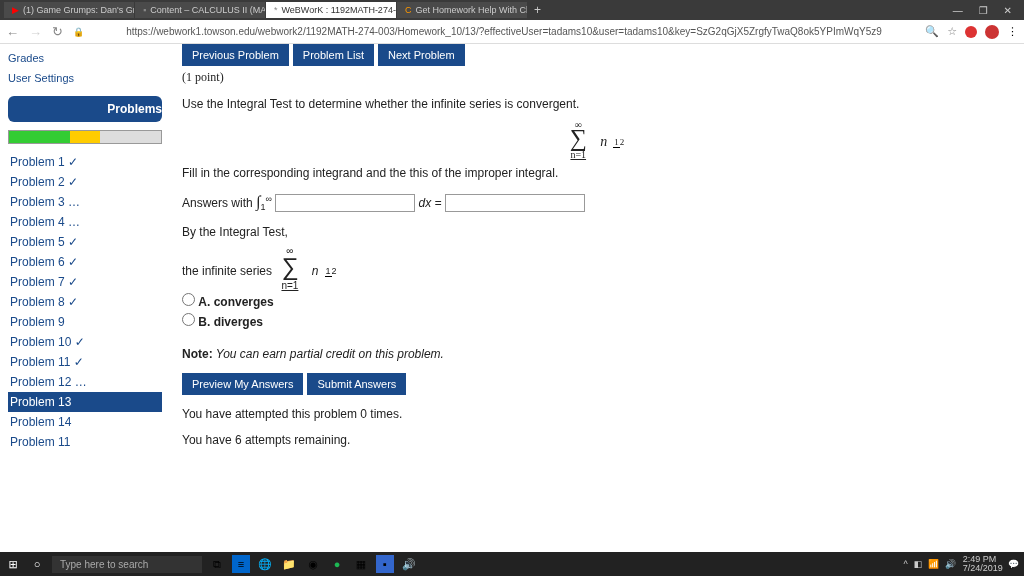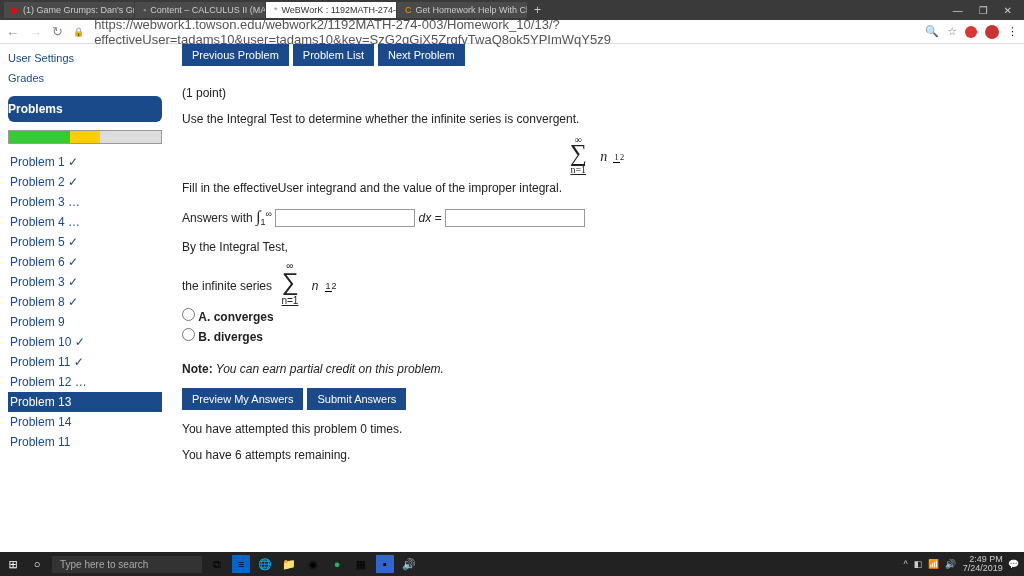--- a/index.html
+++ b/index.html
@@ -4,53 +4,53 @@
 <style>
 * { box-sizing: border-box; margin: 0; padding: 0; }
 body { font-family: Arial, sans-serif; font-size: 11px; background: #2a2a2a; width: 1024px; height: 576px; overflow: hidden; position: relative; }
 .titlebar { background: #3a3a3a; height: 20px; display: flex; align-items: center; padding: 0 4px; }
 .tab { background: #4a4a4a; color: #ccc; padding: 3px 8px; margin-right: 1px; font-size: 9px; display: flex; align-items: center; gap: 4px; max-width: 130px; white-space: nowrap; overflow: hidden; }
 .tab.active { background: #fff; color: #333; }
 .plus { color: #ccc; padding: 0 6px; font-size: 12px; }
 .winbtns { margin-left: auto; display: flex; gap: 16px; padding-right: 8px; color: #ccc; font-size: 10px; }
 .addrbar { background: #fff; height: 24px; display: flex; align-items: center; padding: 0 6px; gap: 10px; border-bottom: 1px solid #ddd; }
 .navbtn { color: #888; font-size: 13px; }
-.url { flex: 1; font-size: 13px; color: #555; }
+.url { flex: 1; font-size: 10px; color: #555; margin-left: 32px; }
 .addricons { display: flex; gap: 8px; align-items: center; }
 .content { background: #fff; height: 512px; display: flex; }
 .sidebar { width: 170px; padding: 4px 8px; }
 .navlink { color: #1a4a8a; padding: 4px 0; cursor: pointer; font-size: 11px; }
-.problems-hdr { background: #1a4a8a; color: #fff; padding: 6px 0; text-align: left; border-radius: 6px; margin: 8px 0; font-weight: bold; font-size: 12px; }
+.problems-hdr { background: #1a4a8a; color: #fff; padding: 6px 0; text-align: right; border-radius: 6px; margin: 8px 0; font-weight: bold; font-size: 12px; }
 .progress { display: flex; height: 14px; border: 1px solid #999; margin-bottom: 8px; }
 .pbar { flex: 1; }
 .green { background: #3c3; }
 .yellow { background: #fc0; }
 .gray { background: #ddd; }
 .plist a { display: block; color: #1a4a8a; padding: 3px 2px; font-size: 12px; text-decoration: none; }
 .plist a.dots { color: #1a4a8a; }
 .plist a.current { background: #1a4a8a; color: #fff; }
 .main { flex: 1; padding: 0 12px; font-size: 12px; color: #222; }
 .topbtns { display: flex; gap: 4px; }
 .btn { background: #1a4a8a; color: #fff; padding: 5px 10px; border: none; font-size: 11px; cursor: pointer; }
-.points { margin: 20px 0 10px; }
+.points { margin: 4px 0 10px; font-family: Liberation Serif, serif; }
 .body-text { margin: 8px 0; line-height: 1.5; }
 .formula { text-align: center; margin: 12px 0; font-family: 'Times New Roman', serif; font-size: 14px; }
 .sum { display: inline-block; position: relative; }
 .sigma { font-size: 24px; }
 .supsc { position: absolute; top: -6px; left: 50%; transform: translateX(-50%); font-size: 10px; }
 .subsc { position: absolute; bottom: -8px; left: 50%; transform: translateX(-50%); font-size: 10px; text-decoration: underline; }
 .frac { display: inline-block; text-align: center; vertical-align: middle; font-size: 9px; line-height: 1; margin-left: 6px; }
 .frac .num { border-bottom: 1px solid #000; padding: 0 1px; }
 .inp { border: 1px solid #999; height: 18px; width: 140px; padding: 0 3px; }
 .radio-row { margin: 4px 0; }
 .note { margin: 18px 0 12px; }
 .taskbar { position: absolute; bottom: 0; left: 0; right: 0; height: 24px; background: #222; display: flex; align-items: center; padding: 0 4px; gap: 6px; }
 .search { background: #333; color: #aaa; padding: 3px 8px; font-size: 10px; width: 150px; }
 .tray { margin-left: auto; display: flex; gap: 6px; align-items: center; color: #ccc; font-size: 9px; }
-.clock { text-align: right; line-height: 1; }
+.clock { line-height: 1; }
 .tbicon { width: 18px; height: 18px; display: flex; align-items: center; justify-content: center; font-size: 11px; }
 .lock { font-size: 9px; color: #777; }
 .redc { width: 12px; height: 12px; background: #d33; border-radius: 50%; display: inline-block; }
 .avatar { width: 14px; height: 14px; background: #c33; border-radius: 50%; }
 .star { color: #888; }
 .intg { font-size: 16px; font-style: italic; font-family: 'Times New Roman', serif; }
 </style>
 </head>
 <body>
 
@@ -91,38 +91,38 @@
     <span>🔍</span>
     <span class="star">☆</span>
     <span class="redc"></span>
     <span class="avatar"></span>
     <span>⋮</span>
   </div>
 </div>
 
 <div class="content">
   <div class="sidebar">
+    <div class="navlink">Grades</div>
     <div class="navlink">User Settings</div>
-    <div class="navlink">Grades</div>
     <div class="problems-hdr">Problems</div>
     <div class="progress">
       <div class="pbar green"></div>
         <div class="pbar green"></div>
         <div class="pbar yellow"></div>
         <div class="pbar gray"></div>
         <div class="pbar gray"></div>
     </div>
     <div class="plist" id="plist">
         <a>Problem 1 ✓</a>
         <a>Problem 2 ✓</a>
         <a class="dots">Problem 3 …</a>
         <a class="dots">Problem 4 …</a>
         <a>Problem 5 ✓</a>
         <a>Problem 6 ✓</a>
-        <a>Problem 3 ✓</a>
+        <a>Problem 7 ✓</a>
         <a>Problem 8 ✓</a>
         <a>Problem 9</a>
         <a>Problem 10 ✓</a>
         <a>Problem 11 ✓</a>
         <a class="dots">Problem 12 …</a>
         <a class="current">Problem 13</a>
         <a>Problem 14</a>
         <a>Problem 11</a>
       </div>
   </div>
@@ -132,21 +132,21 @@
       <button class="btn">Previous Problem</button>
       <button class="btn">Problem List</button>
       <button class="btn">Next Problem</button>
     </div>
     <div class="points">(1 point)</div>
     <div class="body-text">Use the Integral Test to determine whether the infinite series is convergent.</div>
     <div class="formula">
       <span class="sum"><span class="supsc">∞</span><span class="sigma">∑</span><span class="subsc">n=1</span></span>
       <span style="font-style:italic;margin-left:10px">n</span><span class="frac"><span class="num">1</span><span>2</span></span>
     </div>
-    <div class="body-text">Fill in the effectiveUser integrand and the value of the improper integral.</div>
+    <div class="body-text">Fill in the corresponding integrand and the this of the improper integral.</div>
     <div class="body-text">
       <span>Answers with</span>
       <span class="intg"> ∫</span><sub style="font-size:9px">1</sub><sup style="font-size:9px">∞</sup>
       <input class="inp" style="">
       <span style="font-style:italic">dx =</span>
       <input class="inp" style="">
     </div>
     <div class="body-text">By the Integral Test,</div>
     <div class="body-text">
       <span>the infinite series</span>

